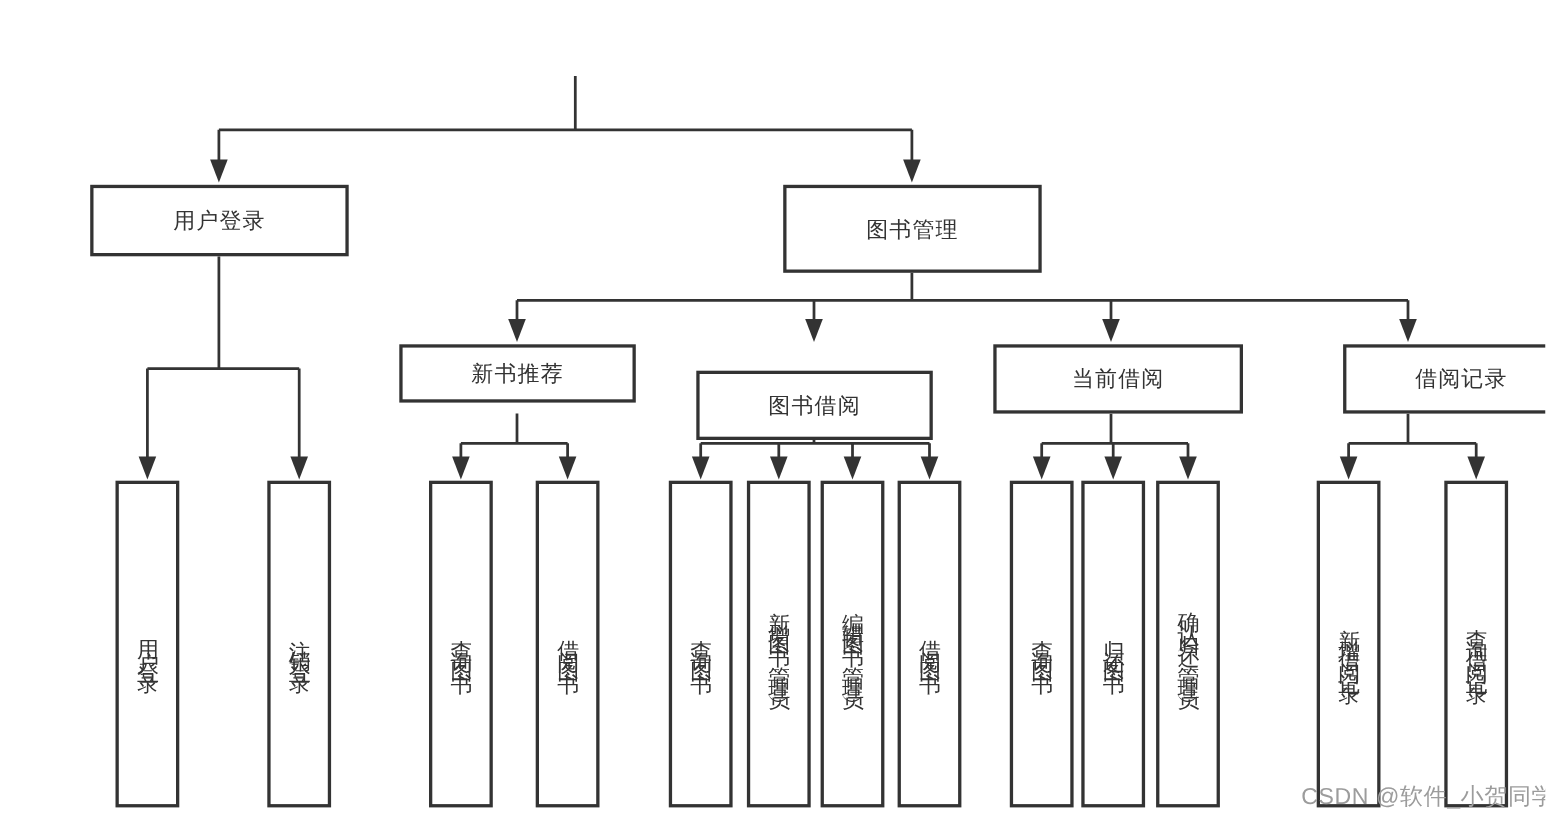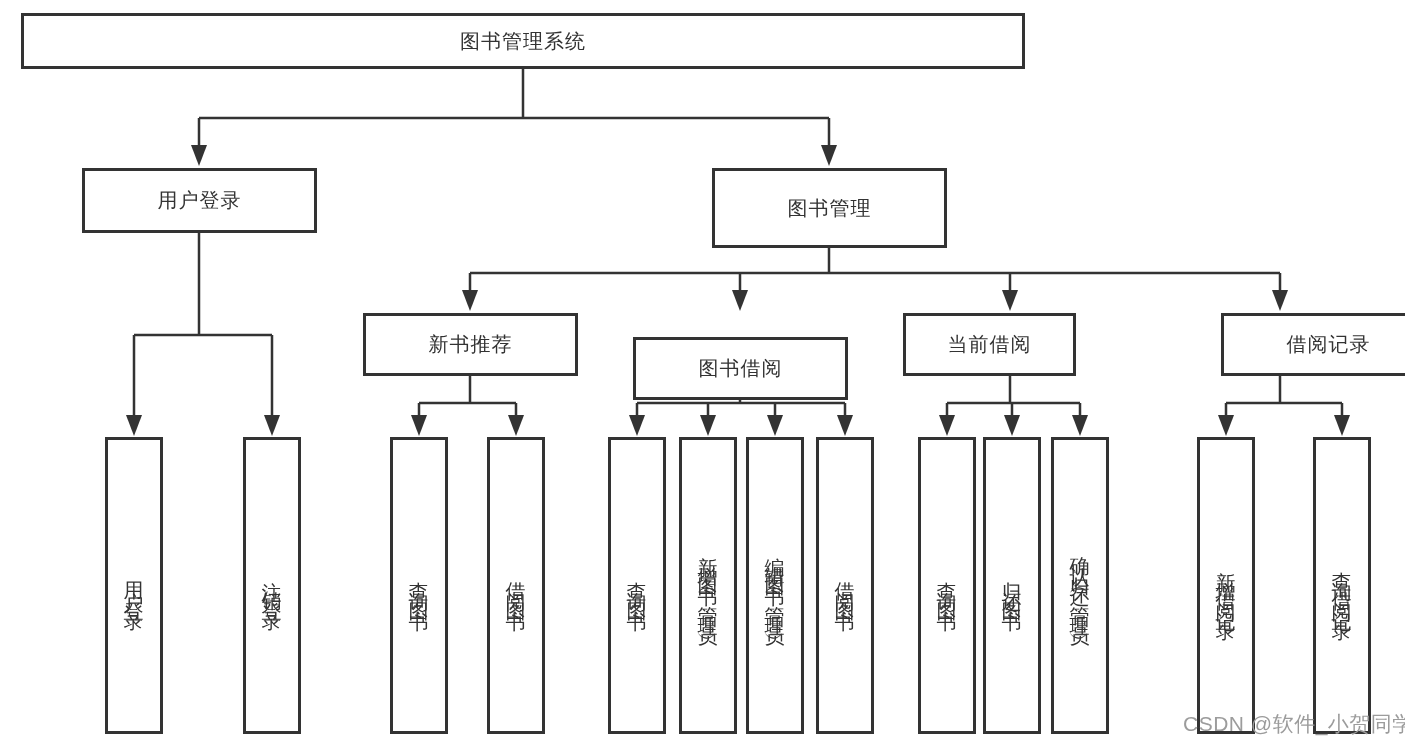--- a/index.html
+++ b/index.html
@@ -65,38 +65,35 @@
       <polygon points="1004,415 1020,415 1012,436"></polygon>
       <polygon points="1072,415 1088,415 1080,436"></polygon>
     </g>
     <g>
       <path d="M1280 376 V403 M1226 403 H1342 M1226 403 V420 M1342 403 V420"></path>
       <polygon points="1218,415 1234,415 1226,436"></polygon>
       <polygon points="1334,415 1350,415 1342,436"></polygon>
     </g>
   </svg>
 
-  <div class="node h-node" style="left:21px;top:13px;width:1004px;height:56px;">
-    <span>图书管理系统</span>
-  </div>
 
   <div class="node h-node" style="left:82px;top:168px;width:235px;height:65px;">
     <span>用户登录</span>
   </div>
   <div class="node h-node" style="left:712px;top:168px;width:235px;height:80px;">
     <span>图书管理</span>
   </div>
 
-  <div class="node h-node" style="left:363px;top:313px;width:215px;height:63px;">
+  <div class="node h-node" style="left:363px;top:313px;width:215px;height:53px;">
     <span>新书推荐</span>
   </div>
   <div class="node h-node" style="left:633px;top:313px;width:215px;height:63px;margin-top:24px;">
     <span>图书借阅</span>
   </div>
-  <div class="node h-node" style="left:903px;top:313px;width:173px;height:63px;">
+  <div class="node h-node" style="left:903px;top:313px;width:227px;height:63px;">
     <span>当前借阅</span>
   </div>
   <div class="node h-node" style="left:1173px;top:313px;width:215px;height:63px;margin-left:48px;">
     <span>借阅记录</span>
   </div>
 
   <div class="node v-node" style="left:105px;top:437px;width:58px;height:297px;">
     <span class="vtext">用户登录</span>
   </div>
   <div class="node v-node" style="left:243px;top:437px;width:58px;height:297px;">

